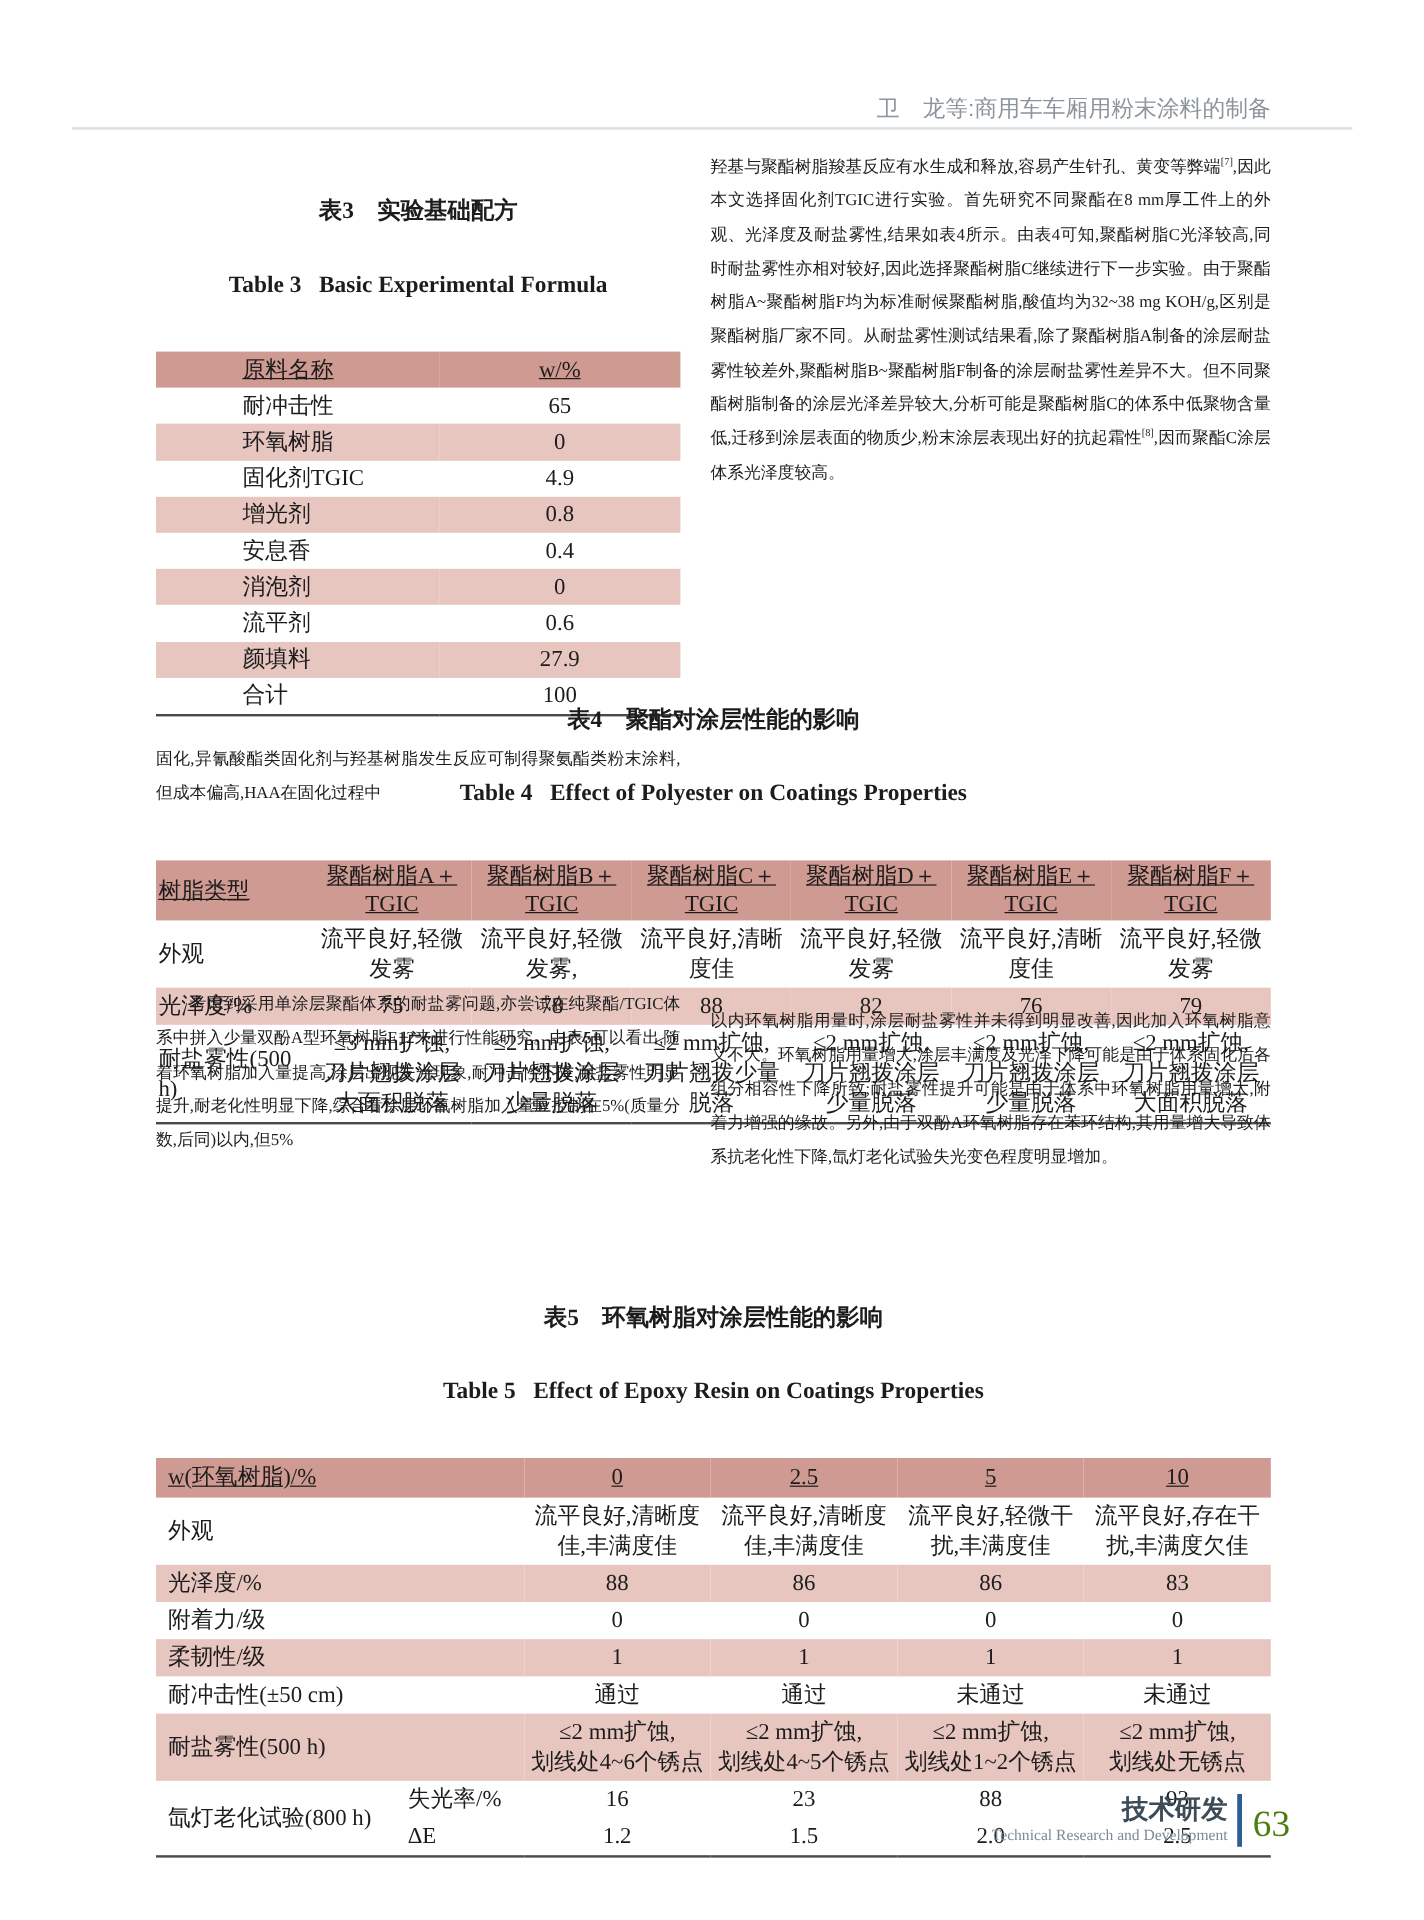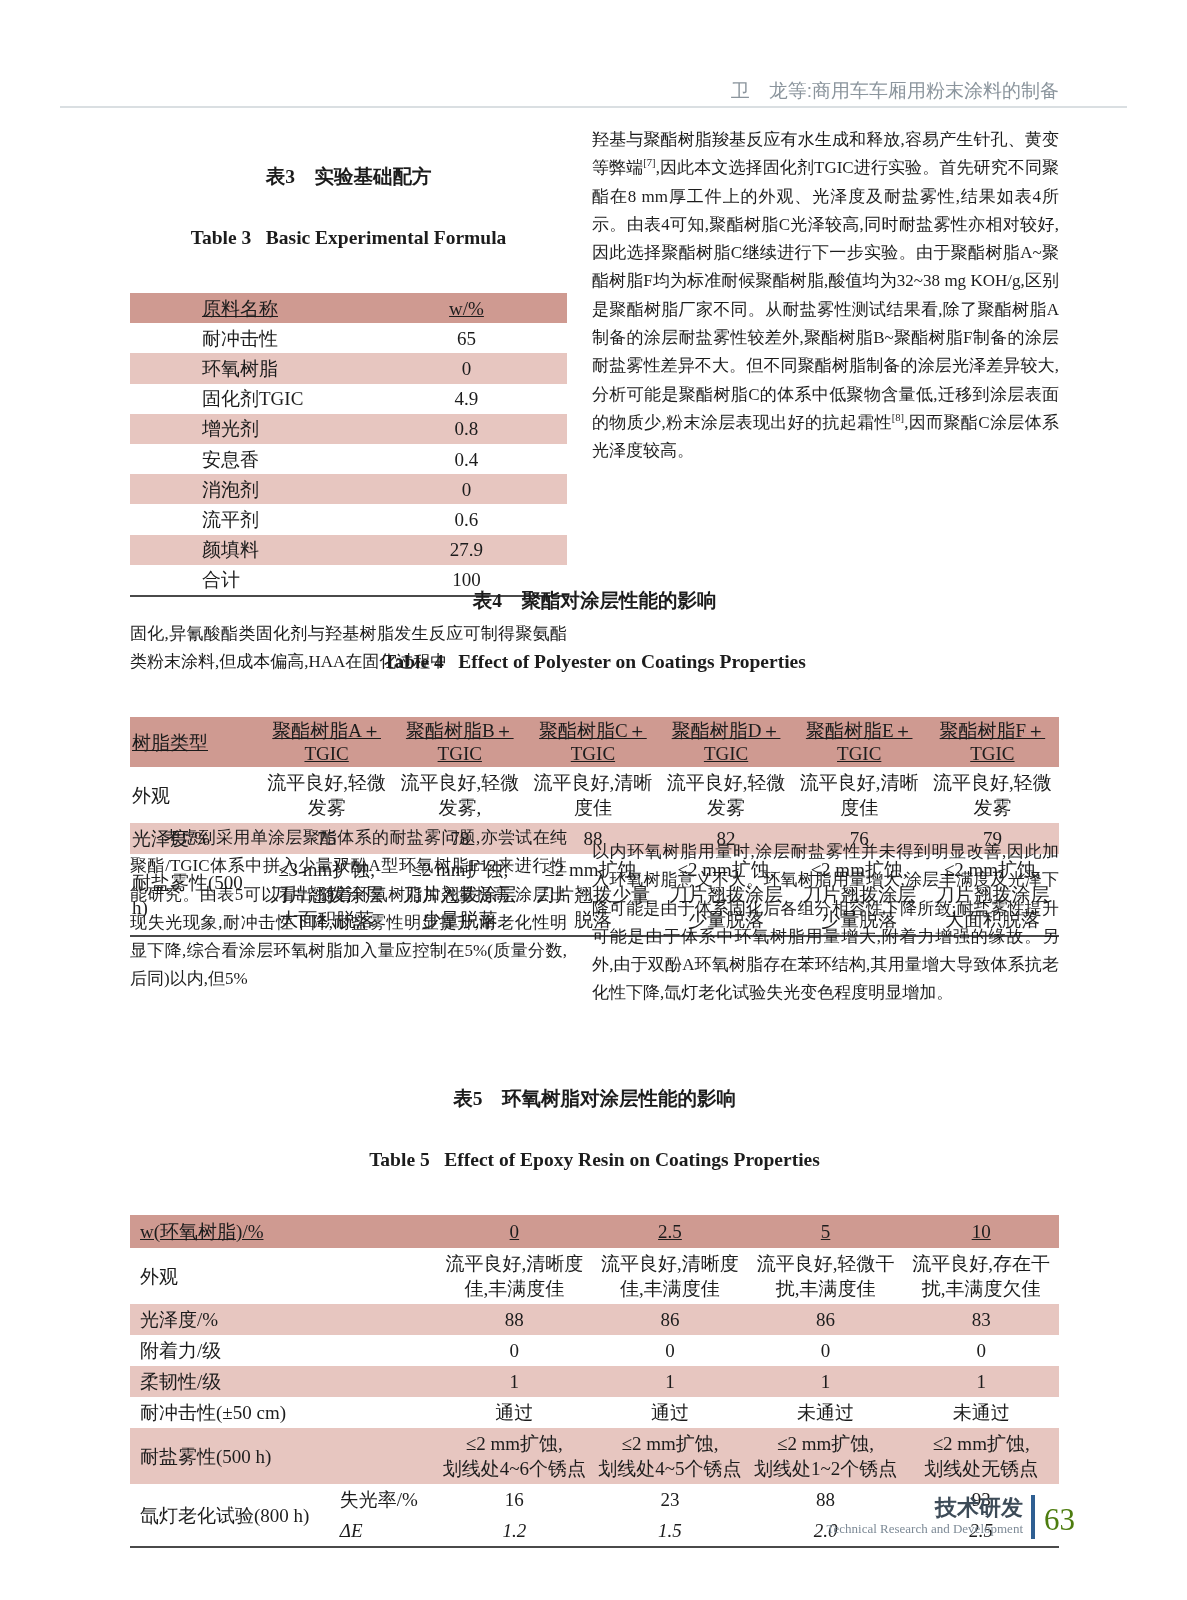--- a/index.html
+++ b/index.html
@@ -8,21 +8,21 @@
     font-family:"Liberation Serif","DejaVu Serif",serif;color:#1c1c1c;
   }
   
   .running-head{
     position:absolute;top:78px;left:60px;right:128px;text-align:right;
     font-size:19px;color:#8b959d;font-family:"Liberation Sans","DejaVu Sans",sans-serif;
   }
   .head-rule{position:absolute;top:106px;left:60px;right:60px;height:2px;background:#dadfe2;}
   
   .abs{position:absolute;}
-  p{margin:0;text-align:justify;font-size:17px;line-height:28.3px;}
+  p{margin:0;text-align:justify;font-size:14px;line-height:28.3px;}
   p.indent{text-indent:2em;}
   sup{font-size:0.62em;vertical-align:super;line-height:0;}
   
   .tbl-cap{text-align:center;white-space:pre;}
   .tbl-cap .cn{display:block;font-weight:bold;font-size:19.5px;line-height:25px;}
   .tbl-cap .en{display:block;font-weight:bold;font-size:19.5px;line-height:26px;}
   
   table{border-collapse:collapse;width:100%;table-layout:fixed;border-bottom:2.5px solid #4a4a4a;margin-top:6px;}
   td{
     text-align:center;vertical-align:middle;font-size:19px;line-height:25px;
@@ -33,21 +33,21 @@
   td.al-l{text-align:left;}
   
   .t3 td{padding:2.6px 2px;}
   .t3 td.al-l{padding-left:72px;}
   
   .t4 thead td{line-height:23px;padding:2px 2px;}
   .t4 td.al-l{}
   
   .t5 td.al-l{padding-left:10px;}
   .t5 thead td{padding:4px 2px;}
-  .t5 tbody tr:nth-child(8) td{background:#ffffff;font-style:italic;}
+  .t5 tbody tr:nth-child(8) td{background:#ffffff;}
   
   .sec-head{
     font-weight:bold;font-size:20.5px;color:#a8392a;
     font-family:"Liberation Sans","DejaVu Sans",sans-serif;margin-bottom:8px;
   }
   .sec-head .num{margin-right:18px;}
   
   .footer{position:absolute;top:1492px;right:112px;display:flex;align-items:center;}
   .footer-txt{text-align:right;}
   .footer-cn{font-size:22px;font-weight:bold;color:#3d4b57;font-family:"Liberation Sans","DejaVu Sans",sans-serif;line-height:24px;}

